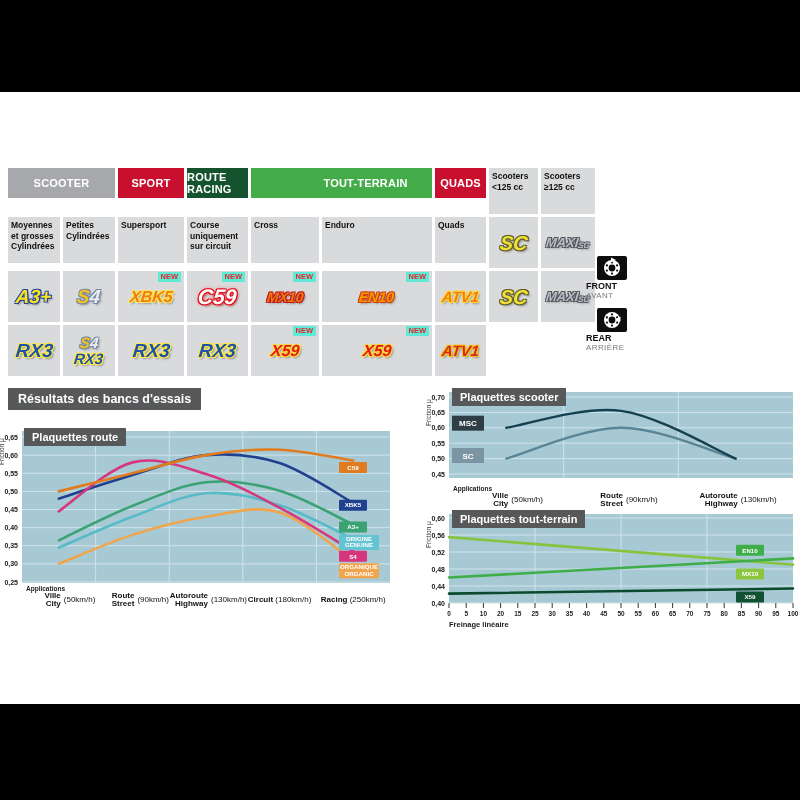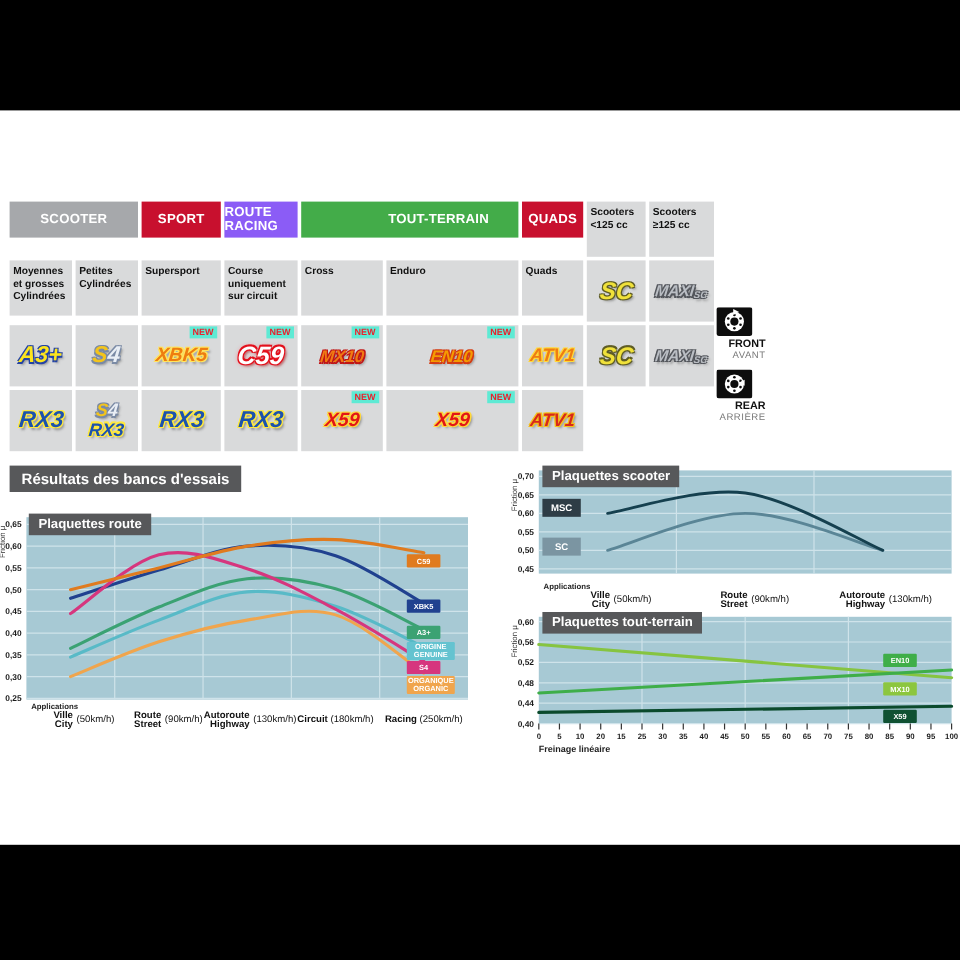--- a/index.html
+++ b/index.html
@@ -32,21 +32,21 @@
   .b-c59{--o:#e3101c;color:#ffffff;font-size:21px;
     text-shadow:-1px -1px 0 var(--o),1px -1px 0 var(--o),-1px 1px 0 var(--o),1px 1px 0 var(--o),0 0 4px #ff5560,2px 2px 2px rgba(120,0,0,.5);}
   .b-mx10{--o:#c01616;color:#f07a12;font-size:14px;}
   .b-en10{--o:#d43c12;color:#f59b00;font-size:14px;}
   .b-atv1o{--o:#ffd83a;color:#ef7d12;font-size:15px;}
   .b-rx3{--o:#ffe93c;color:#1c52ad;font-size:19px;}
   .b-x59{--o:#ffd83a;color:#e21717;font-size:16px;}
   .b-atv1r{--o:#f3c21b;color:#d8281a;font-size:15px;}
   .stack .badge{font-size:15px;}
   
-  .fr-block{width:52px;text-align:right;}
+  .fr-block{width:52px;text-align:left;}
   .fr-icon{width:30px;height:24px;margin:0 auto;}
   .fr-label{font-size:9px;font-weight:bold;color:#111;margin-top:1px;}
   .fr-sub{font-size:8px;color:#7a7a7a;letter-spacing:.4px;}
   
   .dark-box{background:#57585a;color:#fff;font-weight:bold;display:inline-block;}
   #section-title{left:8px;top:388px;font-size:12.5px;padding:4px 10px;}
   .chart-title{font-size:11px;padding:3px 8px;z-index:5;}
   #route-title{left:24px;top:428px;}
   #scooter-title{left:452px;top:388px;}
   #tt-title{left:452px;top:510px;}
@@ -55,21 +55,21 @@
 </head>
 <body>
 <div id="stage">
 
 <div class="abs band" style="top:0;height:92px;"></div>
 <div class="abs band" style="top:704px;height:96px;"></div>
 
 <div class="abs" id="cat-table">
       <div class="cat-head" style="background: rgb(166, 168, 171); grid-column: span 2;">SCOOTER</div>
       <div class="cat-head" style="background: rgb(200, 16, 46); grid-column: span 1;">SPORT</div>
-      <div class="cat-head" style="background: #8b5cf6; grid-column: span 1;">ROUTE RACING</div>
+      <div class="cat-head" style="background: #14532d; grid-column: span 1;">ROUTE RACING</div>
       <div class="cat-head" style="background: rgb(67, 172, 73); grid-column: span 2; padding-left: 48px;">TOUT-TERRAIN</div>
       <div class="cat-head" style="background: rgb(200, 16, 46); grid-column: span 1;">QUADS</div>
       <div class="sub-cell">
         <div>Scooters</div>
         <div>&lt;125 cc</div>
       </div>
       <div class="sub-cell">
         <div>Scooters</div>
         <div>≥125 cc</div>
       </div>

